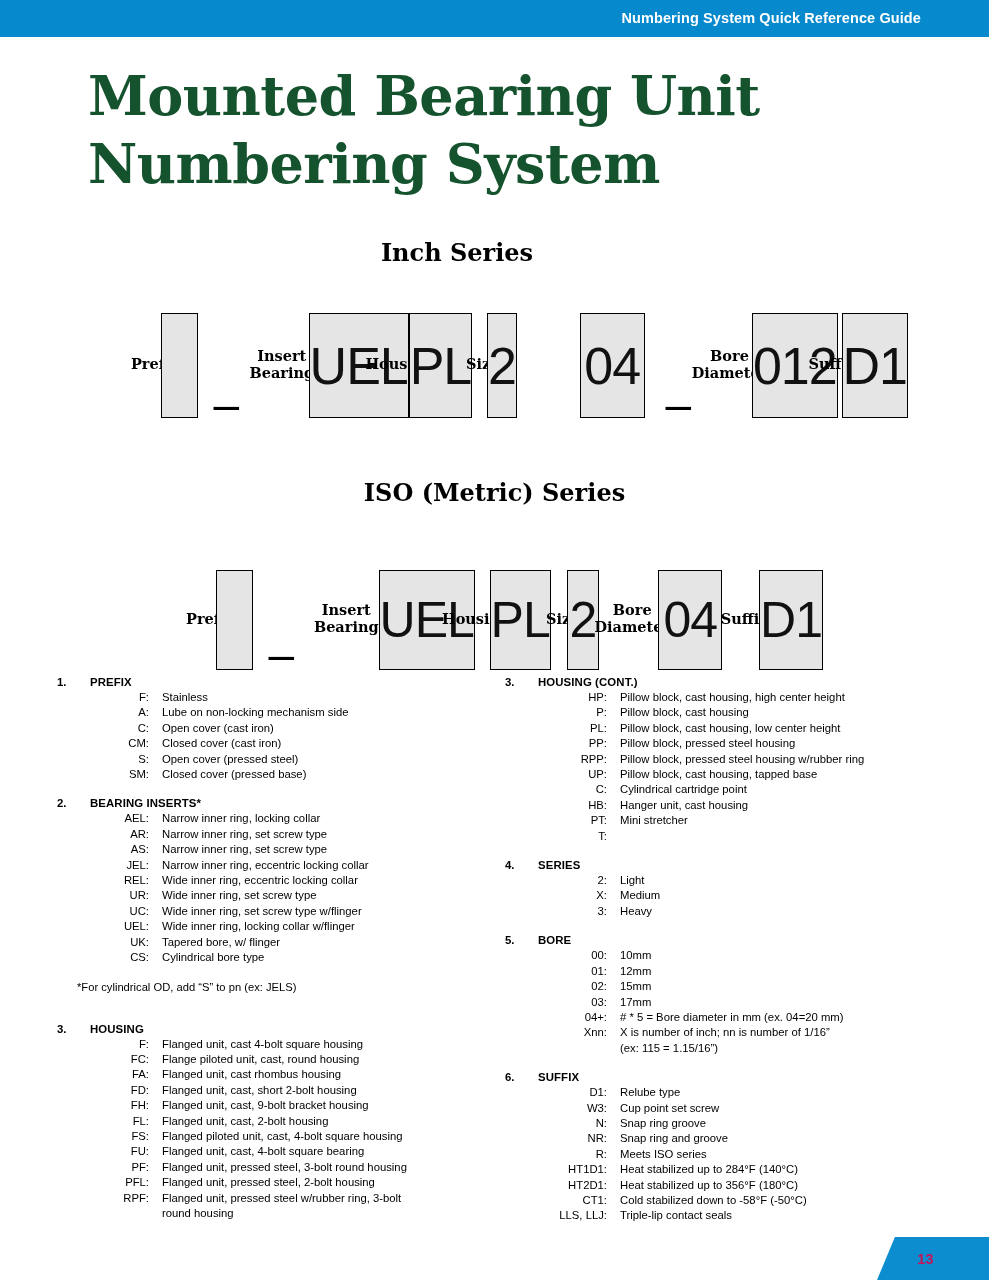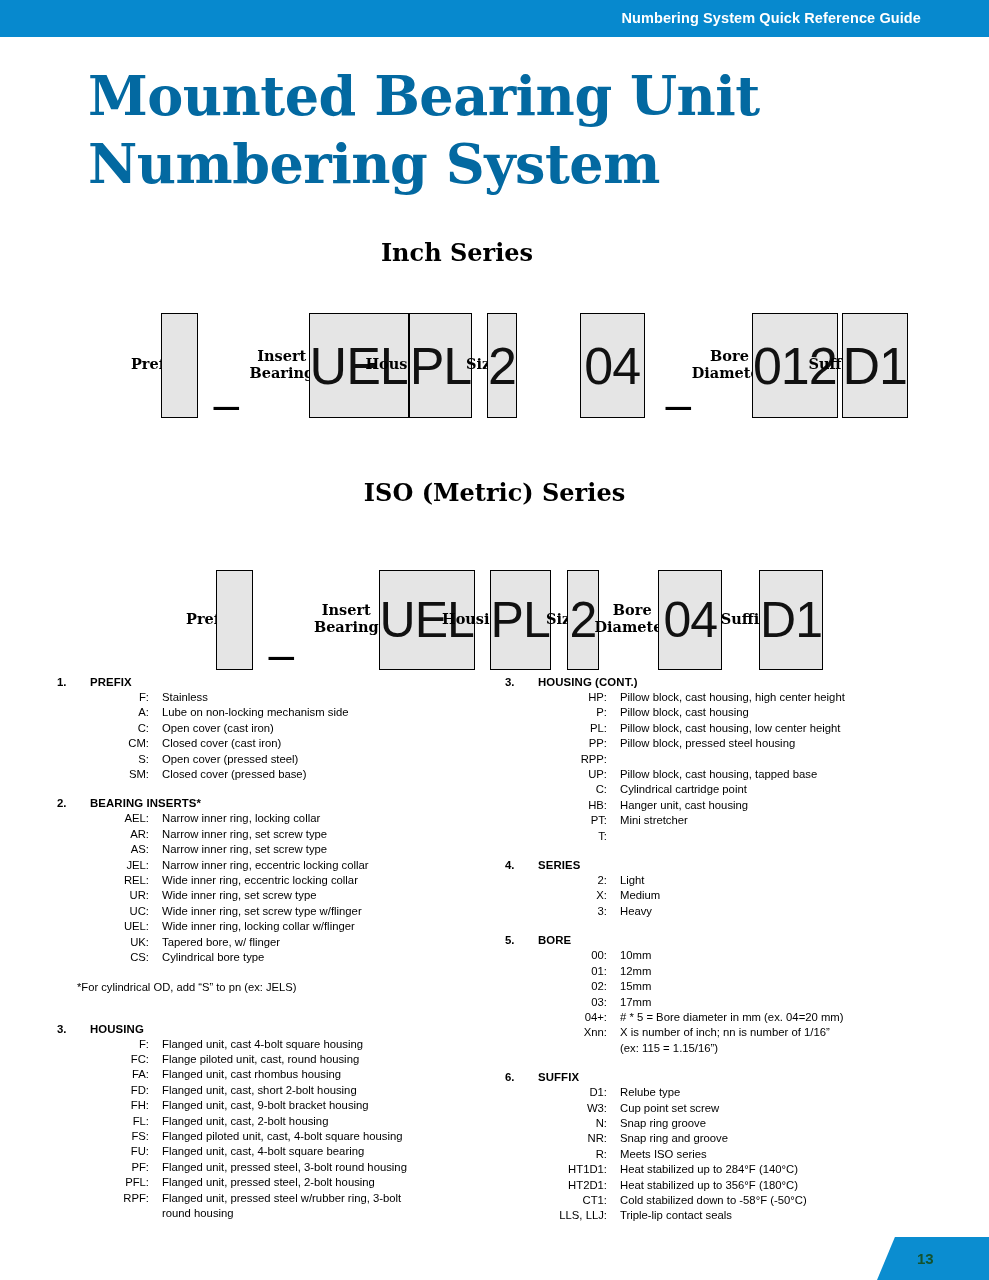--- a/index.html
+++ b/index.html
@@ -33,21 +33,21 @@
     letter-spacing: .1px;
     font-family: "Liberation Sans", sans-serif;
   }
 
   
   .page-title {
     position: absolute;
     left: 88px;
     top: 62px;
     width: 760px;
-    color: #0369a1;
+    color: #14532d;
     font-family: "DejaVu Serif", serif;
     font-weight: bold;
     font-size: 54px;
     line-height: 68px;
     letter-spacing: -0.5px;
   }
   .page-title .l2 { display: block; }
 
   
   .series-heading {
@@ -159,21 +159,21 @@
     top: 1237px;
     width: 112px;
     height: 43px;
     background: #0b8dd0;
     clip-path: polygon(16% 0%, 100% 0%, 100% 100%, 0% 100%);
   }
   .footer-num {
     position: absolute;
     left: 917px;
     top: 1250px;
-    color: #14532d;
+    color: #be185d;
     font-size: 15px;
     font-weight: bold;
   }
 </style>
 </head>
 <body>
 
 <div class="header-bar"></div>
 <div class="header-title">Numbering System Quick Reference Guide</div>
 
@@ -390,20 +390,21 @@
     <div class="entry">
       <span class="code">PL:</span>
       <span class="desc">Pillow block, cast housing, low center height</span>
     </div>
     <div class="entry">
       <span class="code">PP:</span>
       <span class="desc">Pillow block, pressed steel housing</span>
     </div>
     <div class="entry">
       <span class="code">RPP:</span>
+      <span class="desc">Pillow block, pressed steel housing w/rubber ring</span>
     </div>
     <div class="entry">
       <span class="code">UP:</span>
       <span class="desc">Pillow block, cast housing, tapped base</span>
     </div>
     <div class="entry">
       <span class="code">C:</span>
       <span class="desc">Cylindrical cartridge point</span>
     </div>
     <div class="entry">

